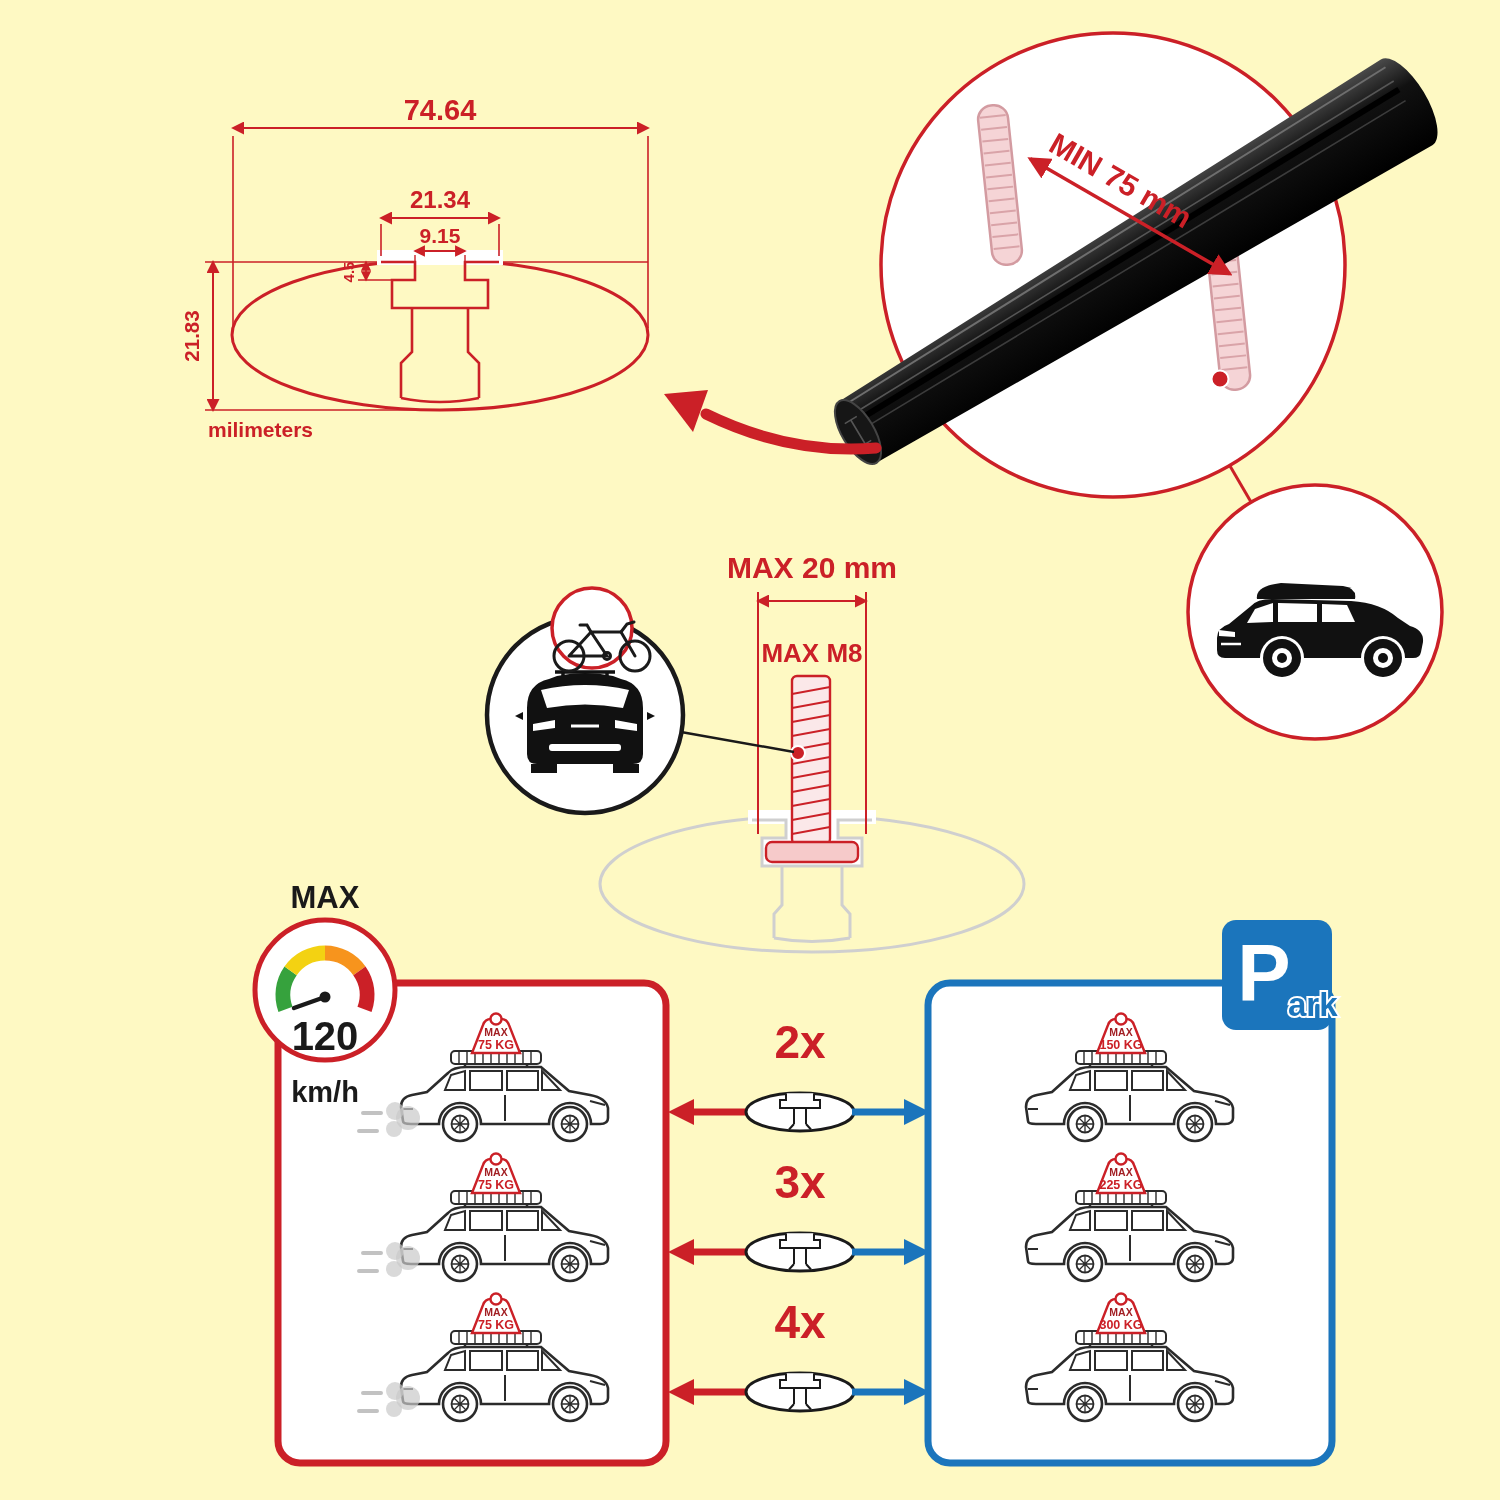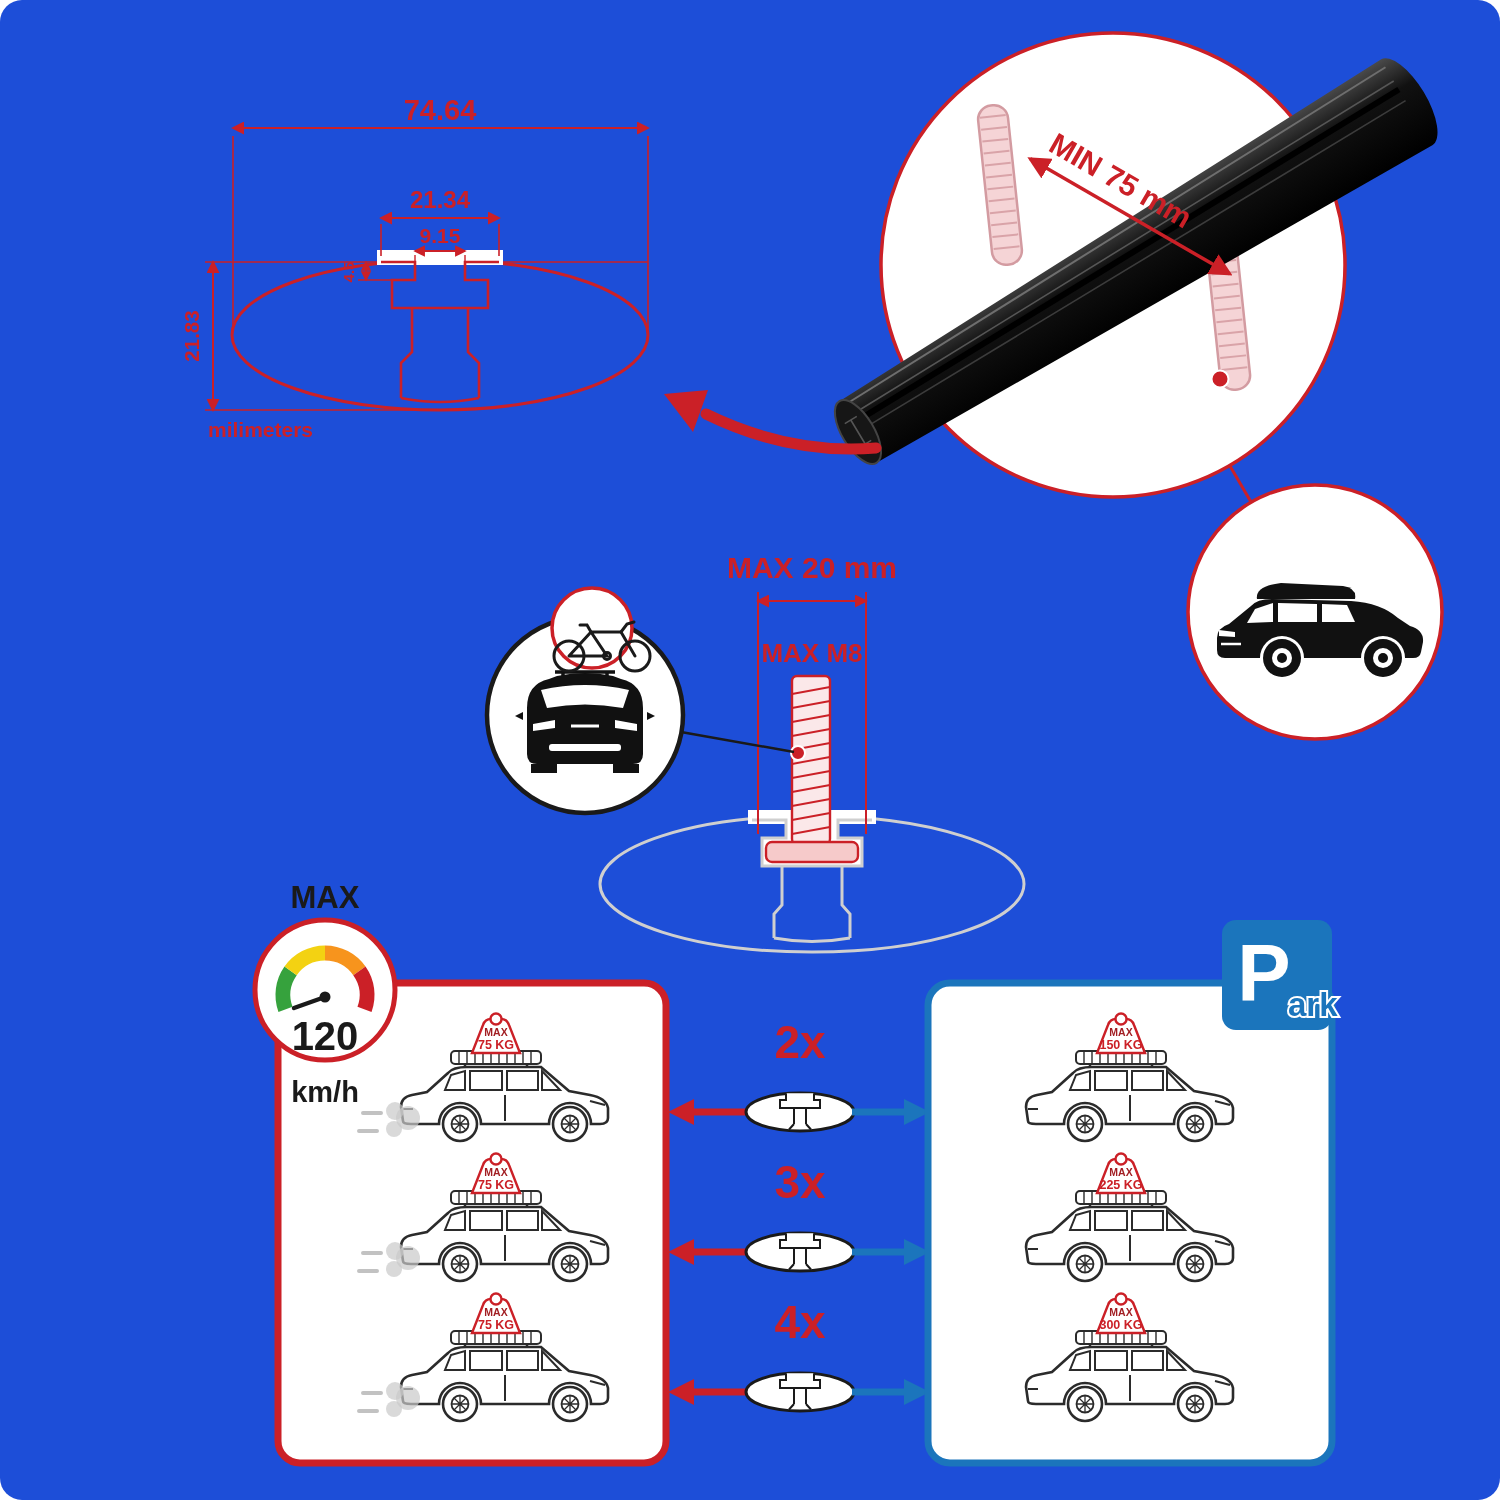--- a/index.html
+++ b/index.html
@@ -1,16 +1,16 @@
 <!DOCTYPE html>
 <html><head>
 <meta charset="utf-8">
 <style>
   html,body{margin:0;padding:0;background:#fff;}
-  .canvas{position:relative;width:1500px;height:1500px;background:#1d4ed8;overflow:hidden;border-radius:22px;}
+  .canvas{position:relative;width:1500px;height:1500px;background:#fef9c3;overflow:hidden;}
   svg{position:absolute;inset:0;}
   text{font-family:"Liberation Sans","DejaVu Sans",sans-serif;}
   .dim-t{fill:#cb2027;font-weight:700;}
   .red-t{fill:#cb2027;font-weight:700;}
   .blk-t{fill:#1a1a1a;font-weight:700;}
   .tag-max{fill:#a11d22;font-weight:700;font-size:10.5px;text-anchor:middle;}
   .tag-load{fill:#cb2027;font-weight:700;font-size:12.5px;text-anchor:middle;}
   .qty-t{fill:#cb2027;font-weight:700;font-size:46px;text-anchor:middle;}
   .park-p{fill:#ffffff;font-weight:700;font-size:80px;text-anchor:middle;}
   .park-ark{fill:#1b75bc;font-weight:700;font-size:33px;paint-order:stroke;stroke:#ffffff;stroke-width:4px;}

